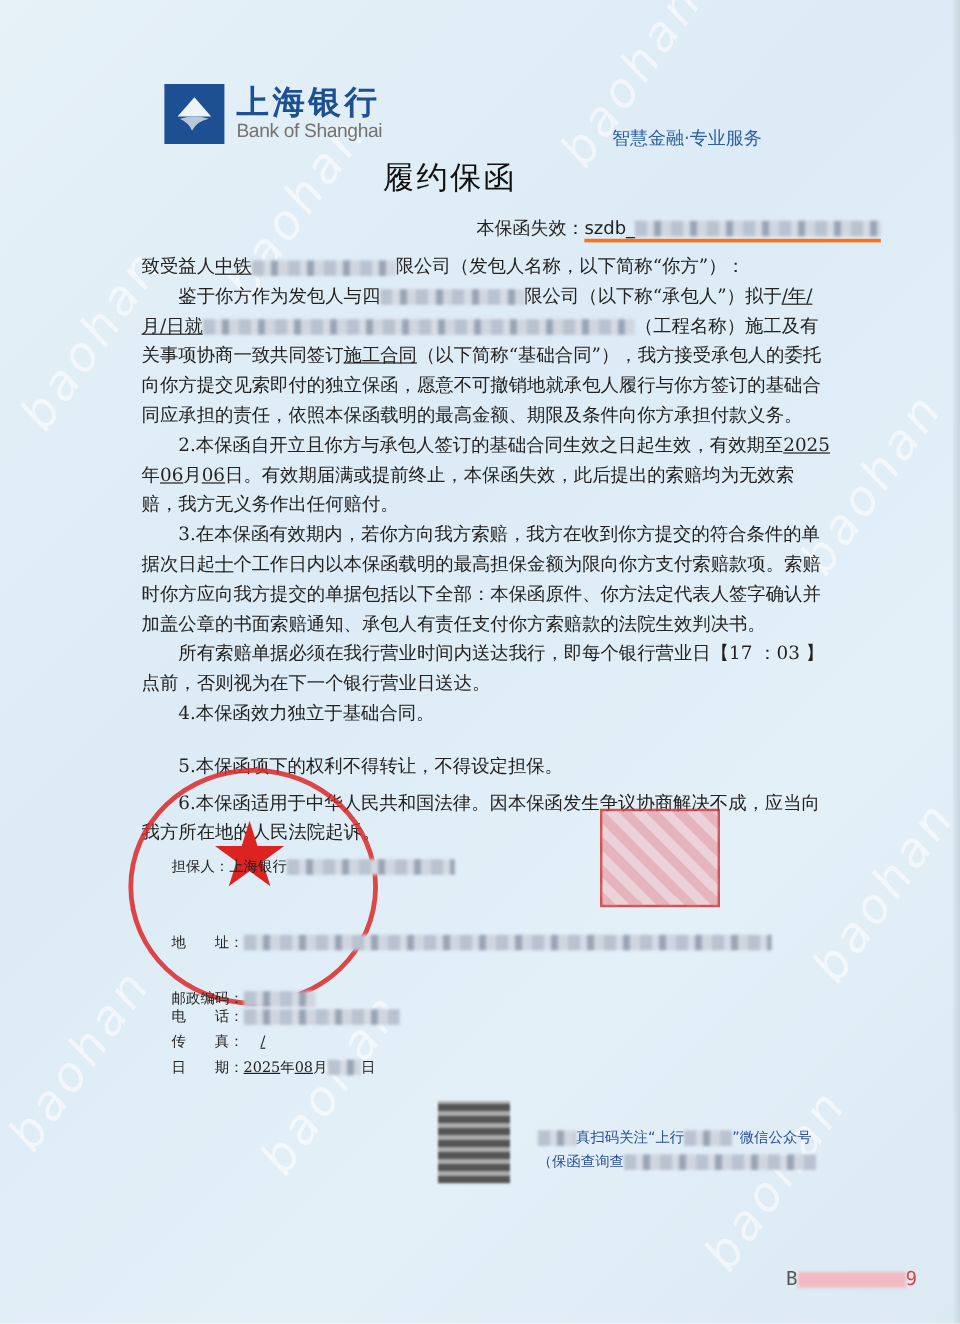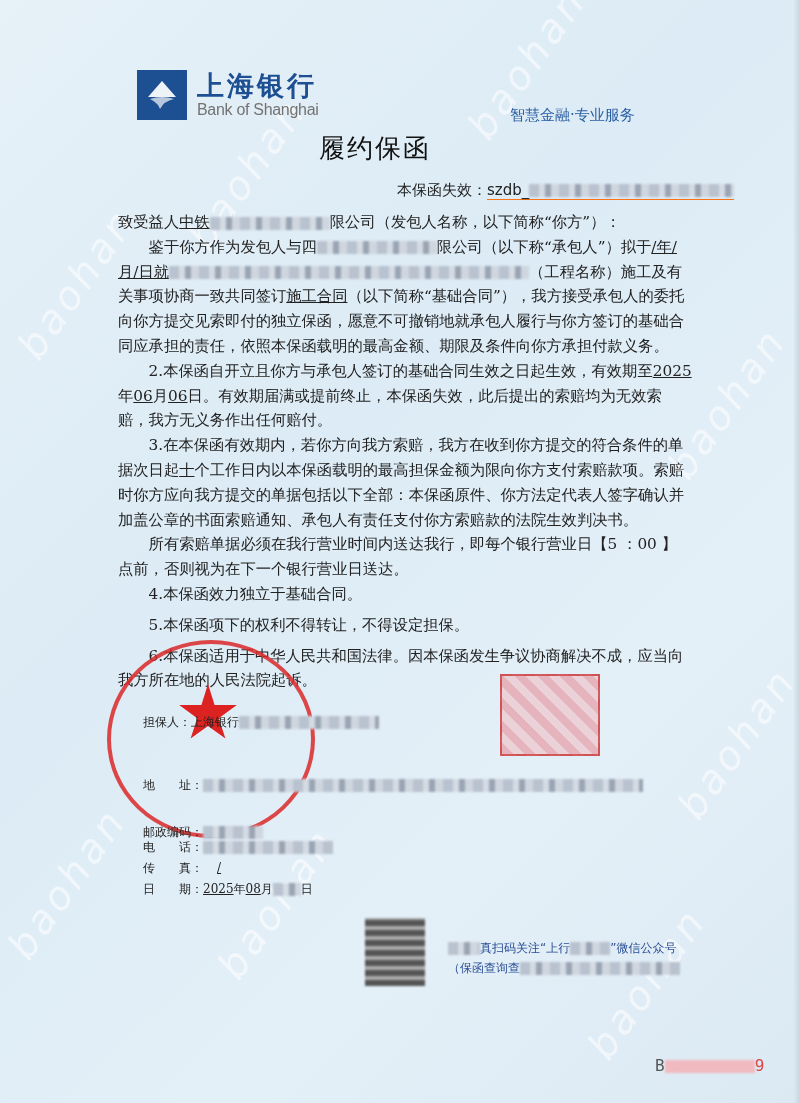--- a/index.html
+++ b/index.html
@@ -16,21 +16,21 @@
 
   .logo { position:absolute; left:137px; top:70px; display:flex; align-items:center; }
   .logo-mark { width:50px; height:50px; background:#1d4f93; display:flex; align-items:center; justify-content:center; }
   .logo-text { margin-left:10px; }
   .logo-cn { font-family:"DejaVu Sans", sans-serif; font-size:27px; font-weight:bold; color:#1d4f93; letter-spacing:3px; line-height:30px; }
   .logo-en { font-family:"Liberation Sans", sans-serif; font-size:16px; color:#737373; line-height:18px; letter-spacing:-0.3px; }
   .slogan { position:absolute; left:510px; top:106px; font-family:"DejaVu Sans", sans-serif; font-size:15px; color:#2a5fa3; }
 
   .title { position:absolute; left:0; width:750px; text-align:center; top:131px; font-size:26px; color:#111; letter-spacing:2px; font-family:"DejaVu Sans", sans-serif; }
   .guar-no { position:absolute; left:397px; top:181px; font-size:15px; font-family:"DejaVu Sans", sans-serif; }
-  .guar-no .val { border-bottom:1px solid #f97316; }
+  .guar-no .val { border-bottom:3px solid #f97316; }
 
   .body { position:absolute; left:118px; top:210px; width:574px; font-size:15.3px; line-height:24.8px; }
   .body p { margin:0; }
   .ind { text-indent:2em; }
   .ul { text-decoration:underline;margin-top:28px; }
   .blur { display:inline-block; height:13px; vertical-align:middle; background:
           repeating-linear-gradient(90deg, #b9c2cf 0 10px, #d4dbe4 10px 16px, #9aa5b3 16px 22px, #cfd6df 22px 30px); filter:blur(1.2px); }
 
   .sig { position:absolute; left:143px; font-size:12px; line-height:20px; }
   .seal { position:absolute; left:107px; top:640px; width:200px; height:190px; border:4px solid rgba(220,40,40,0.85); border-radius:50%; }
@@ -75,22 +75,22 @@
 <div class="title">履约保函</div>
 <div class="guar-no">
   <span>本保函失效：</span><span class="val"><span>szdb_</span><span class="blur" style="width:205px"></span></span>
 </div>
 
 <div class="body">
   <p><span>致受益人</span><span class="ul">中铁</span><span class="blur" style="width:120px"></span><span>限公司（发包人名称，以下简称“你方”）：</span></p>
   <p class="ind"><span>鉴于你方作为发包人与四</span><span class="blur" style="width:120px"></span><span>限公司（以下称“承包人”）拟于</span><span class="ul">/年/月/日就</span><span class="blur" style="width:360px"></span><span>（工程名称）施工及有关事项协商一致共同签订</span><span class="ul">施工合同</span><span>（以下简称“基础合同”），我方接受承包人的委托向你方提交见索即付的独立保函，愿意不可撤销地就承包人履行与你方签订的基础合同应承担的责任，依照本保函载明的最高金额、期限及条件向你方承担付款义务。</span></p>
   <p class="ind"><span>2.本保函自开立且你方与承包人签订的基础合同生效之日起生效，有效期至</span><span class="ul">2025</span>年<span class="ul">06</span>月<span class="ul">06</span><span>日。有效期届满或提前终止，本保函失效，此后提出的索赔均为无效索赔，我方无义务作出任何赔付。</span></p>
   <p class="ind"><span>3.在本保函有效期内，若你方向我方索赔，我方在收到你方提交的符合条件的单据次日起</span><span class="ul">十</span><span>个工作日内以本保函载明的最高担保金额为限向你方支付索赔款项。索赔时你方应向我方提交的单据包括以下全部：本保函原件、你方法定代表人签字确认并加盖公章的书面索赔通知、承包人有责任支付你方索赔款的法院生效判决书。</span></p>
-  <p class="ind">所有索赔单据必须在我行营业时间内送达我行，即每个银行营业日【5 ：00 】点前，否则视为在下一个银行营业日送达。</p>
-  <p class="ind" style="margin-bottom:6px">4.本保函效力独立于基础合同。</p>
+  <p class="ind">所有索赔单据必须在我行营业时间内送达我行，即每个银行营业日【17 ：03 】点前，否则视为在下一个银行营业日送达。</p>
+  <p class="ind" style="margin-bottom:19px">4.本保函效力独立于基础合同。</p>
   <p class="ind" style="margin-bottom:6px">5.本保函项下的权利不得转让，不得设定担保。</p>
   <p class="ind">6.本保函适用于中华人民共和国法律。因本保函发生争议协商解决不成，应当向我方所在地的人民法院起诉。</p>
 </div>
 
 <div class="seal"></div>
 <div class="star"></div>
 <div class="stamp2"></div>
 
 <div class="sig" style="top:712px"><span>担保人：</span><span>上海银行</span><span class="blur" style="width:140px"></span></div>
 <div class="sig" style="top:775px;left:143px"><span>地　　址：</span><span class="blur" style="width:440px"></span></div>

